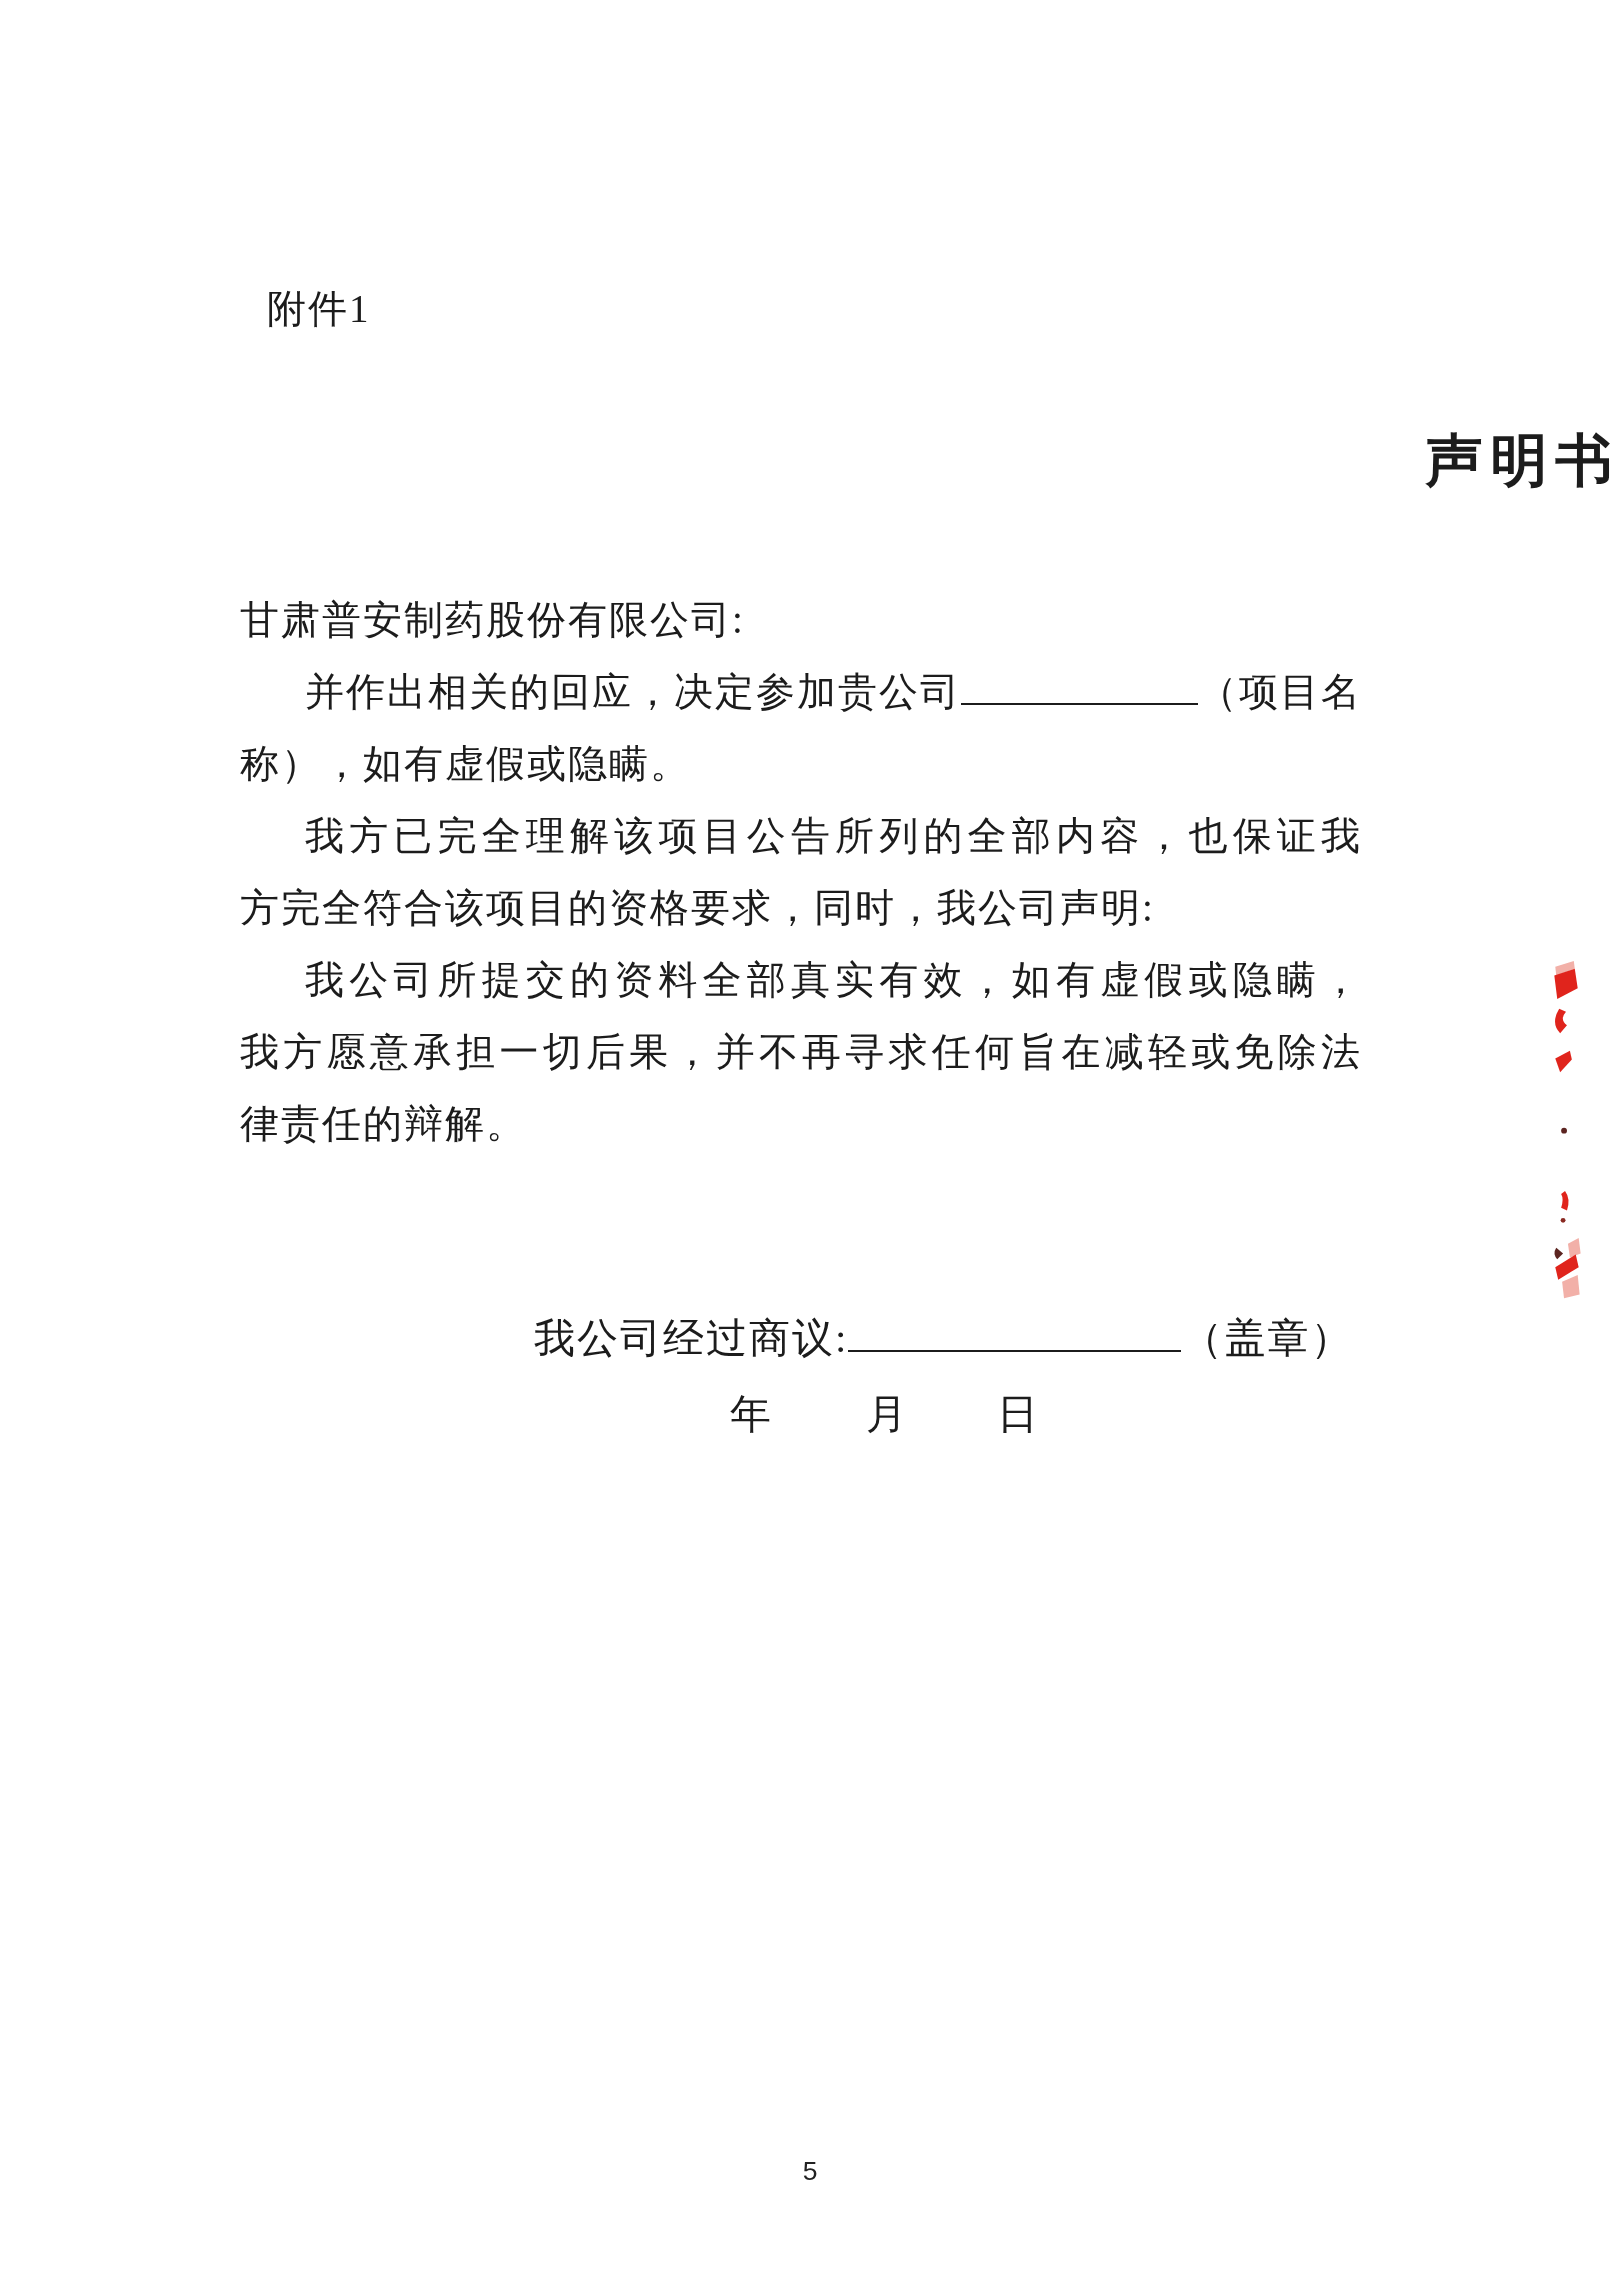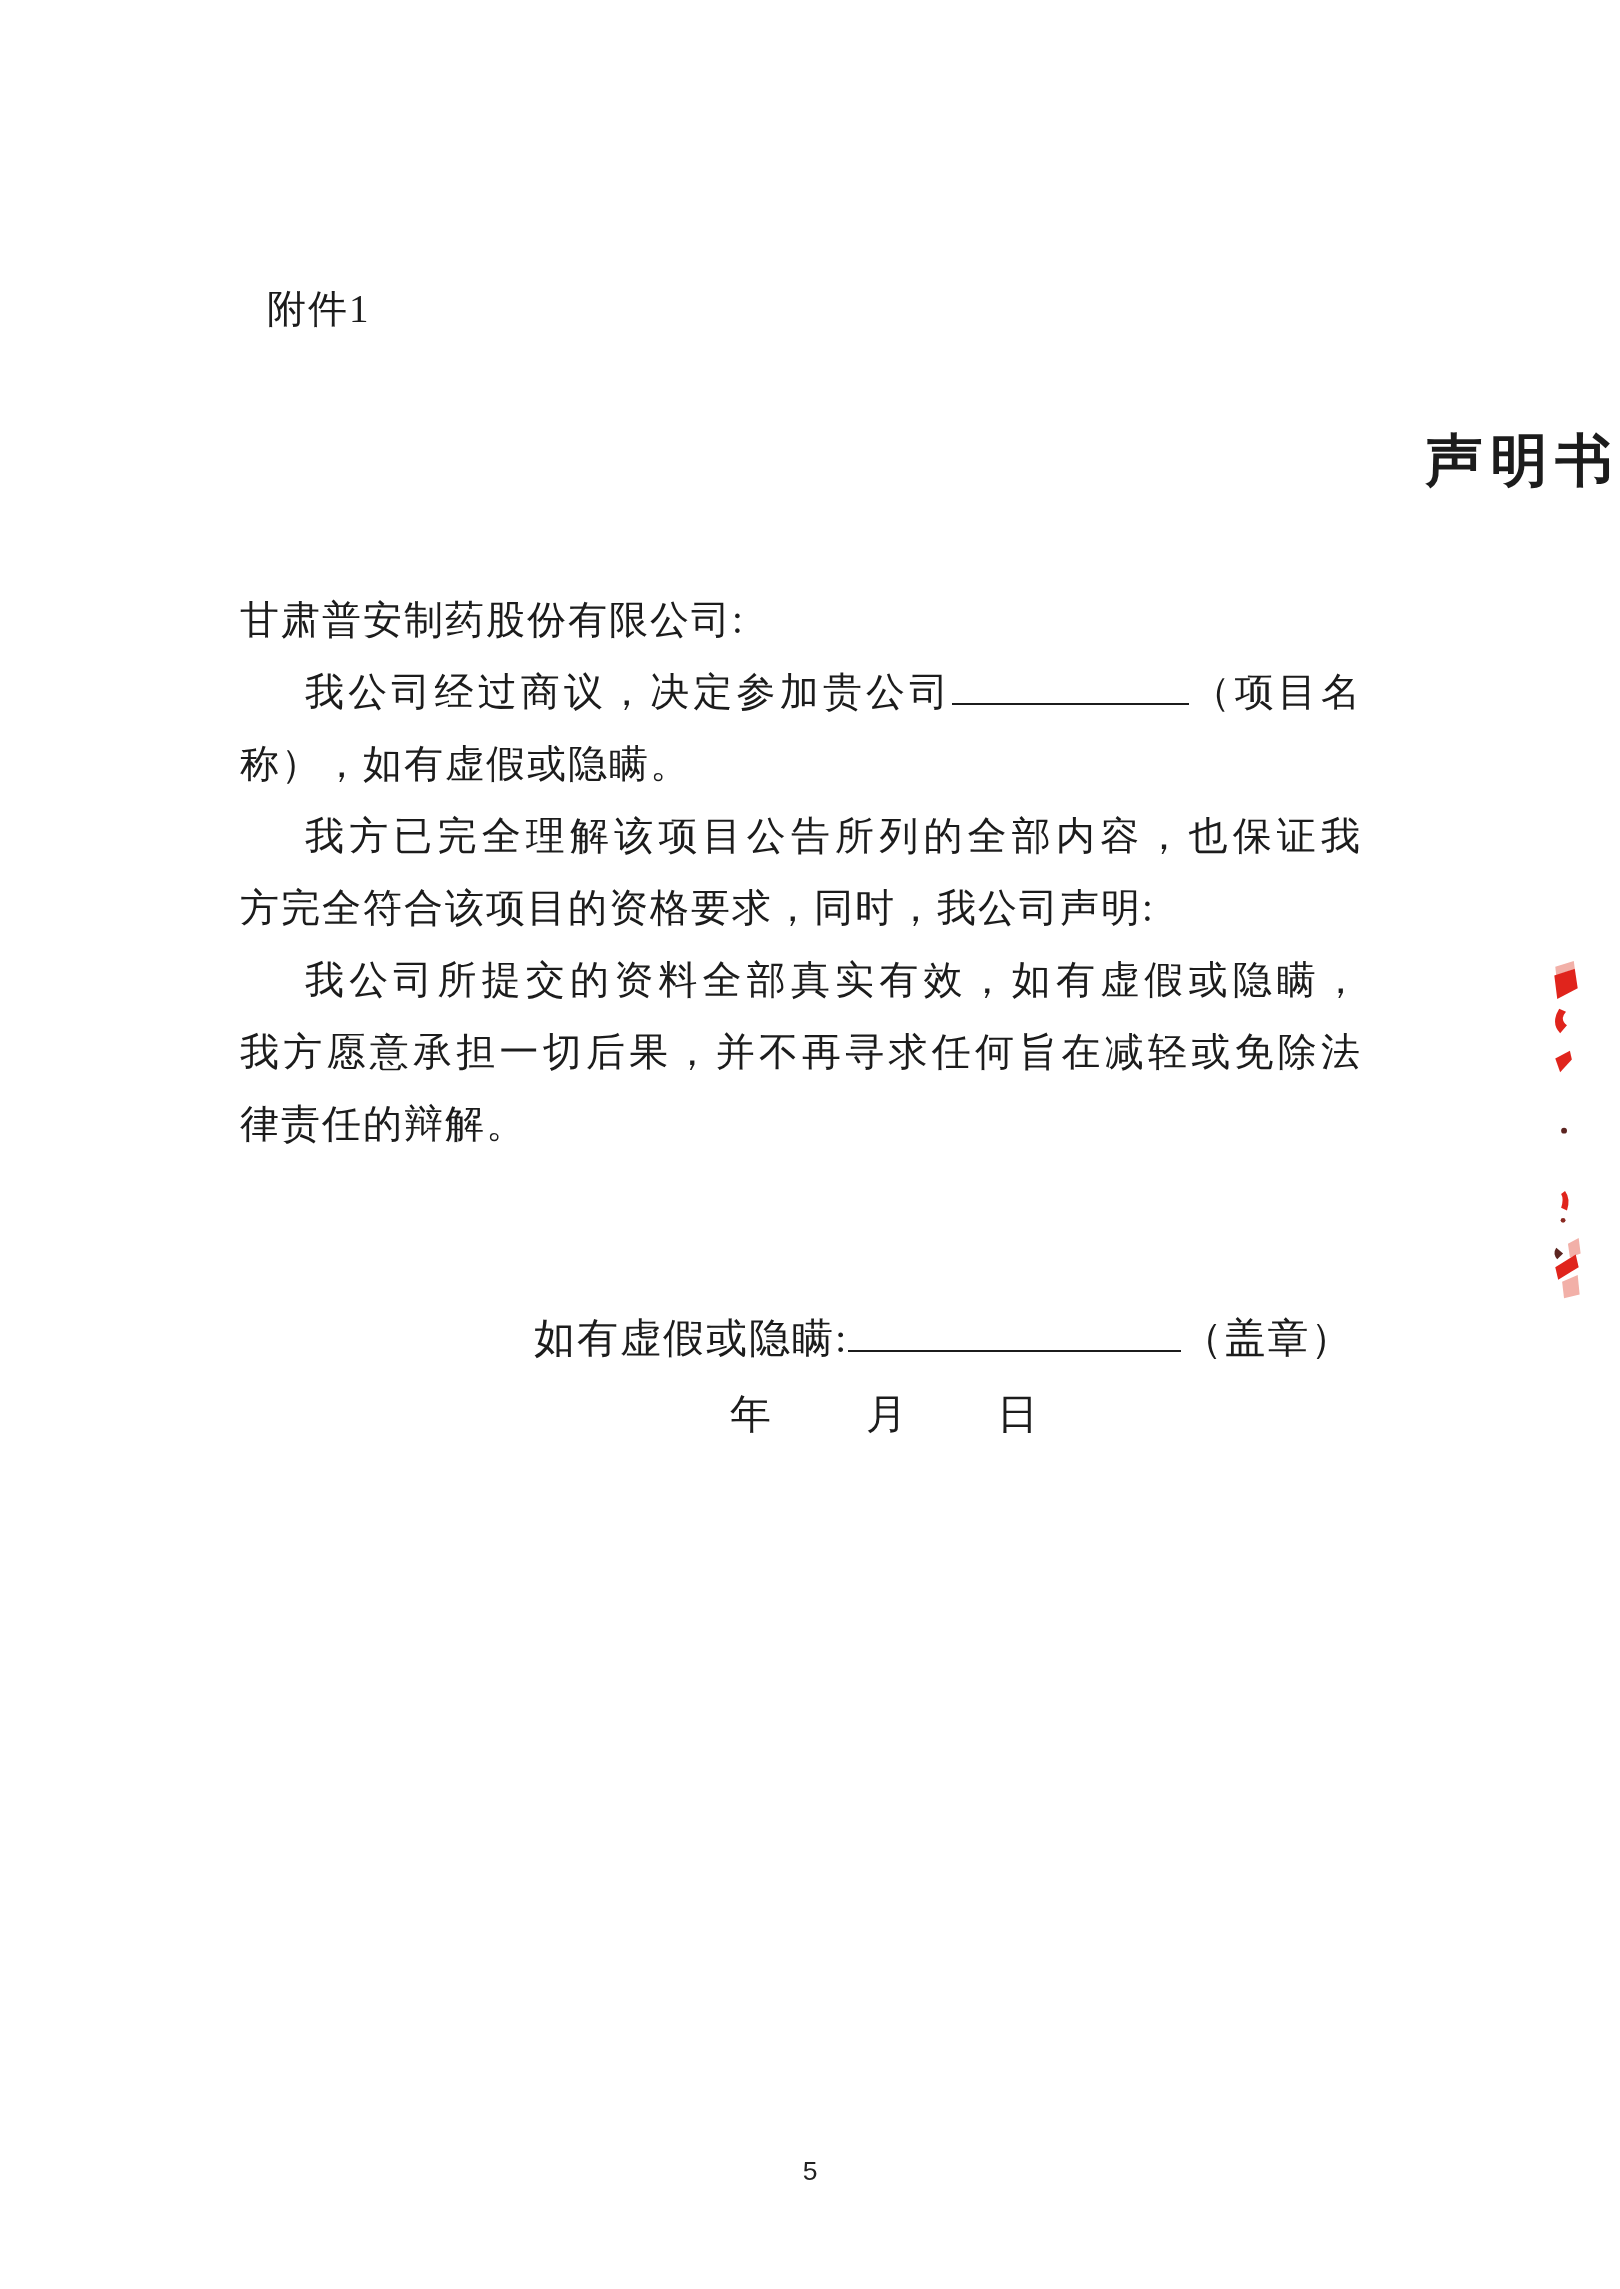--- a/index.html
+++ b/index.html
@@ -112,39 +112,39 @@
 <div class="page">
 
   <div class="attachment-label">附件1</div>
 
   <div class="doc-title">声明书</div>
 
   <div class="body-text">
 
     <div class="line">甘肃普安制药股份有限公司:</div>
 
-    <div class="line indent fill"><span>我公司经过商议，决定参加贵公司</span><span class="blank project-name"></span><span>（项目名</span></div>
+    <div class="line indent fill"><span>并作出相关的回应，决定参加贵公司</span><span class="blank project-name"></span><span>（项目名</span></div>
 
     <div class="line">称），如有虚假或隐瞒。</div>
 
     <div class="line indent fill">我方已完全理解该项目公告所列的全部内容，也保证我</div>
 
     <div class="line">方完全符合该项目的资格要求，同时，我公司声明:</div>
 
     <div class="line indent fill">我公司所提交的资料全部真实有效，如有虚假或隐瞒，</div>
 
     <div class="line fill">我方愿意承担一切后果，并不再寻求任何旨在减轻或免除法</div>
 
     <div class="line">律责任的辩解。</div>
 
   </div>
 
   <div class="signature-block">
 
-    <div class="sig-row"><span>如有虚假或隐瞒:</span><span class="blank bidder-name"></span><span>（盖章）</span></div>
+    <div class="sig-row"><span>我公司经过商议:</span><span class="blank bidder-name"></span><span>（盖章）</span></div>
 
 
     <div class="date-row"><span class="date-year">年</span><span class="date-month">月</span><span class="date-day">日</span></div>
 
   </div>
 
   <svg class="seal-fragment" viewBox="0 0 80 370" xmlns="http://www.w3.org/2000/svg" aria-hidden="true">
 
     <polygon points="29,12 48,6 49,14 30,21" fill="#f2b0a8"></polygon>
     <polygon points="28,21 49,14 52,34 31,45" fill="#e0241c"></polygon>

